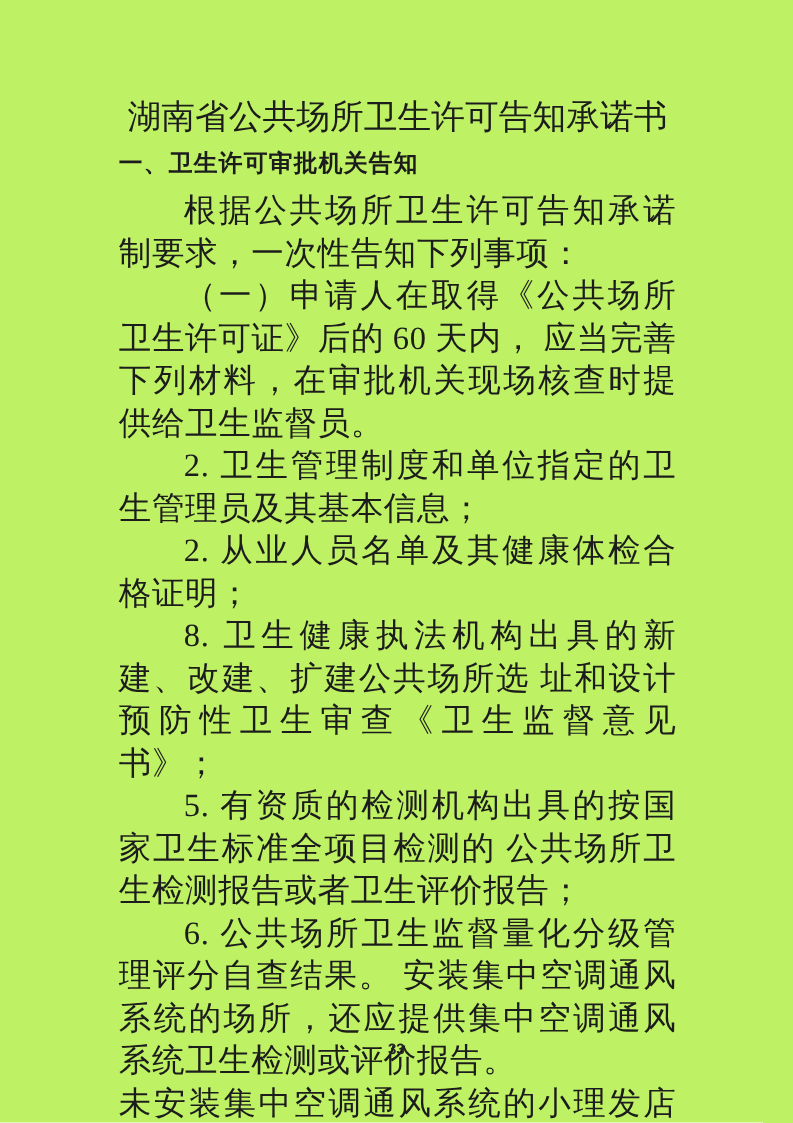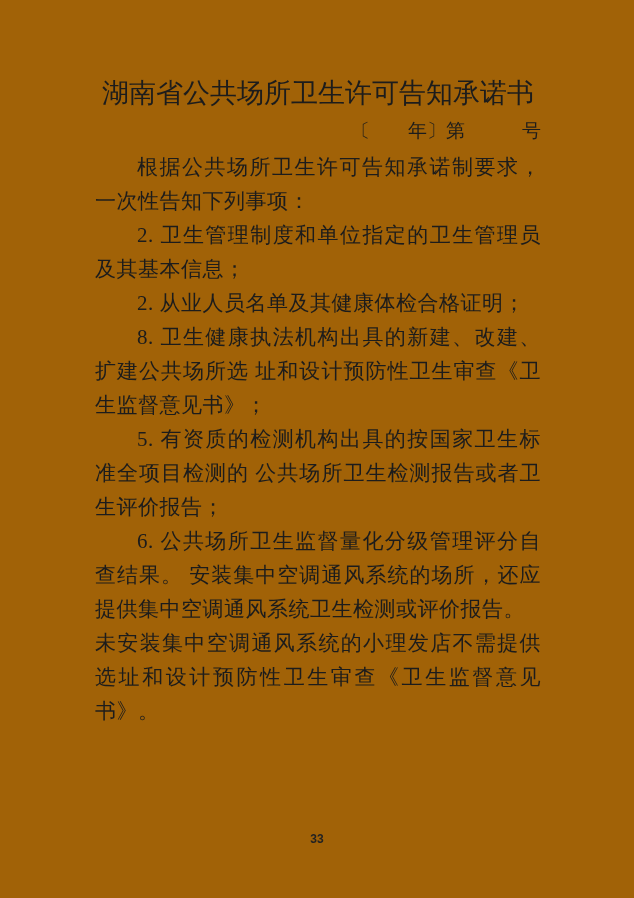--- a/index.html
+++ b/index.html
@@ -4,21 +4,21 @@
 <style>
   html, body {
     margin: 0;
     padding: 0;
     background: #ffffff;
   }
   .page {
     position: relative;
     width: 634px;
     height: 898px;
-    background: #a16207;
+    background: #bef264;
     color: #1c1c1c;
     font-family: "Liberation Serif", serif;
     overflow: hidden;
   }
   .content {
     position: absolute;
     left: 95px;
     top: 74px;
     width: 446px;
   }
@@ -42,21 +42,21 @@
     font-size: 19px;
     line-height: 35px;
     letter-spacing: 1px;
     margin-top: 2px;
   }
   .body-text {
     margin-top: 3px;
   }
   .para {
     margin: 0;
-    font-size: 21px;
+    font-size: 26px;
     line-height: 34px;
     text-align: justify;
     letter-spacing: 0.5px;
   }
   .para.indent {
     text-indent: 2em;
   }
   .page-number {
     position: absolute;
     left: 0;
@@ -70,25 +70,26 @@
   }
 </style>
 </head>
 <body>
 
 <div class="page">
   <div class="content">
 
     <div class="doc-title">湖南省公共场所卫生许可告知承诺书</div>
 
-    <div class="doc-number">〔　　年〕第　　　号</div>
 
+    <div class="section-heading">一、卫生许可审批机关告知</div>
 
     <div class="body-text">
       <p class="para indent">根据公共场所卫生许可告知承诺制要求，一次性告知下列事项：</p>
+      <p class="para indent">（一）申请人在取得《公共场所卫生许可证》后的 60 天内， 应当完善下列材料，在审批机关现场核查时提供给卫生监督员。</p>
       <p class="para indent">2. 卫生管理制度和单位指定的卫生管理员及其基本信息；</p>
       <p class="para indent">2. 从业人员名单及其健康体检合格证明；</p>
       <p class="para indent">8. 卫生健康执法机构出具的新建、改建、扩建公共场所选 址和设计预防性卫生审查《卫生监督意见书》；</p>
       <p class="para indent">5. 有资质的检测机构出具的按国家卫生标准全项目检测的 公共场所卫生检测报告或者卫生评价报告；</p>
       <p class="para indent">6. 公共场所卫生监督量化分级管理评分自查结果。 安装集中空调通风系统的场所，还应提供集中空调通风系统卫生检测或评价报告。</p>
       <p class="para">未安装集中空调通风系统的小理发店不需提供选址和设计预防性卫生审查《卫生监督意见书》。</p>
 
     </div>
 
   </div>

